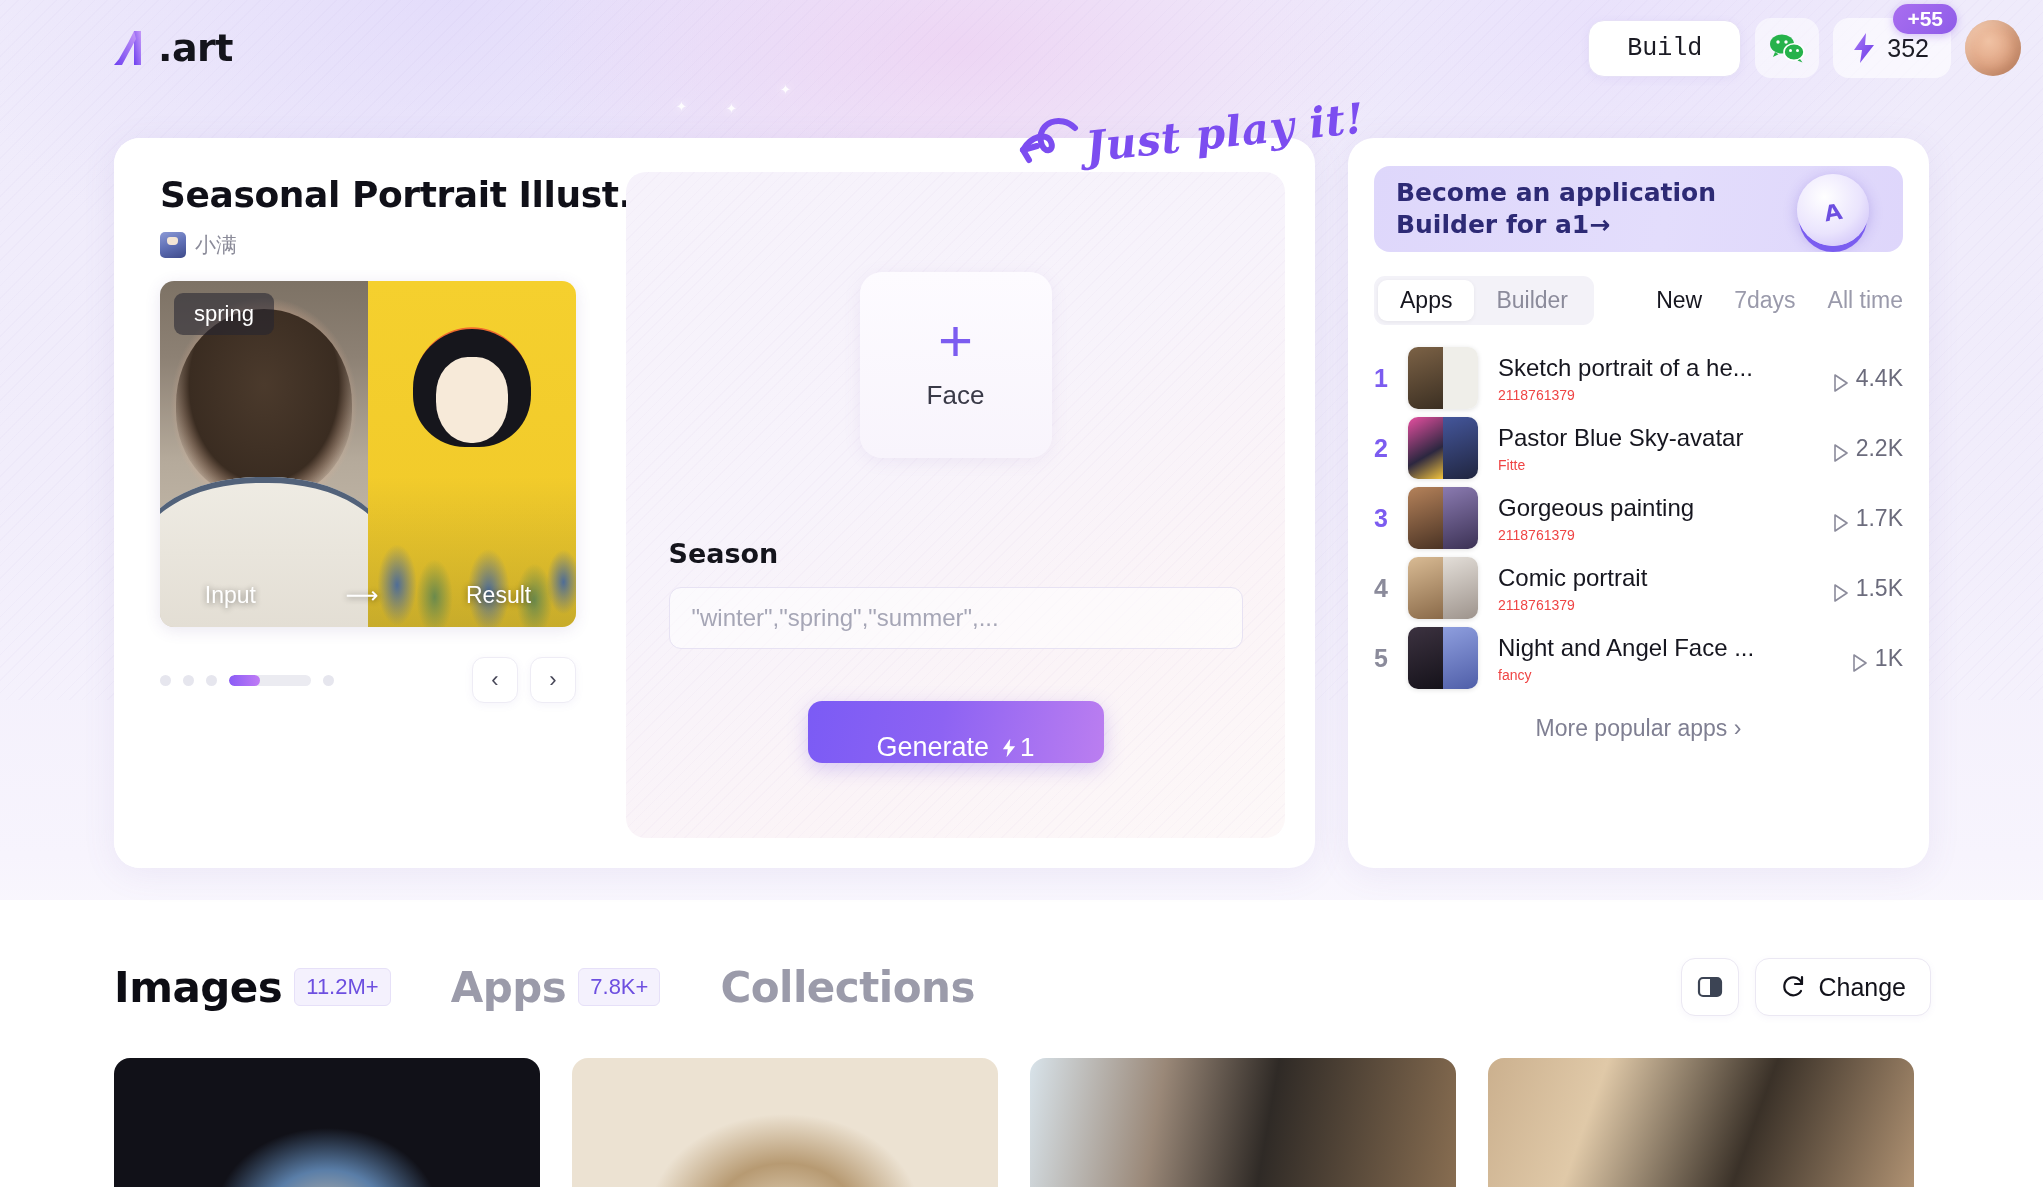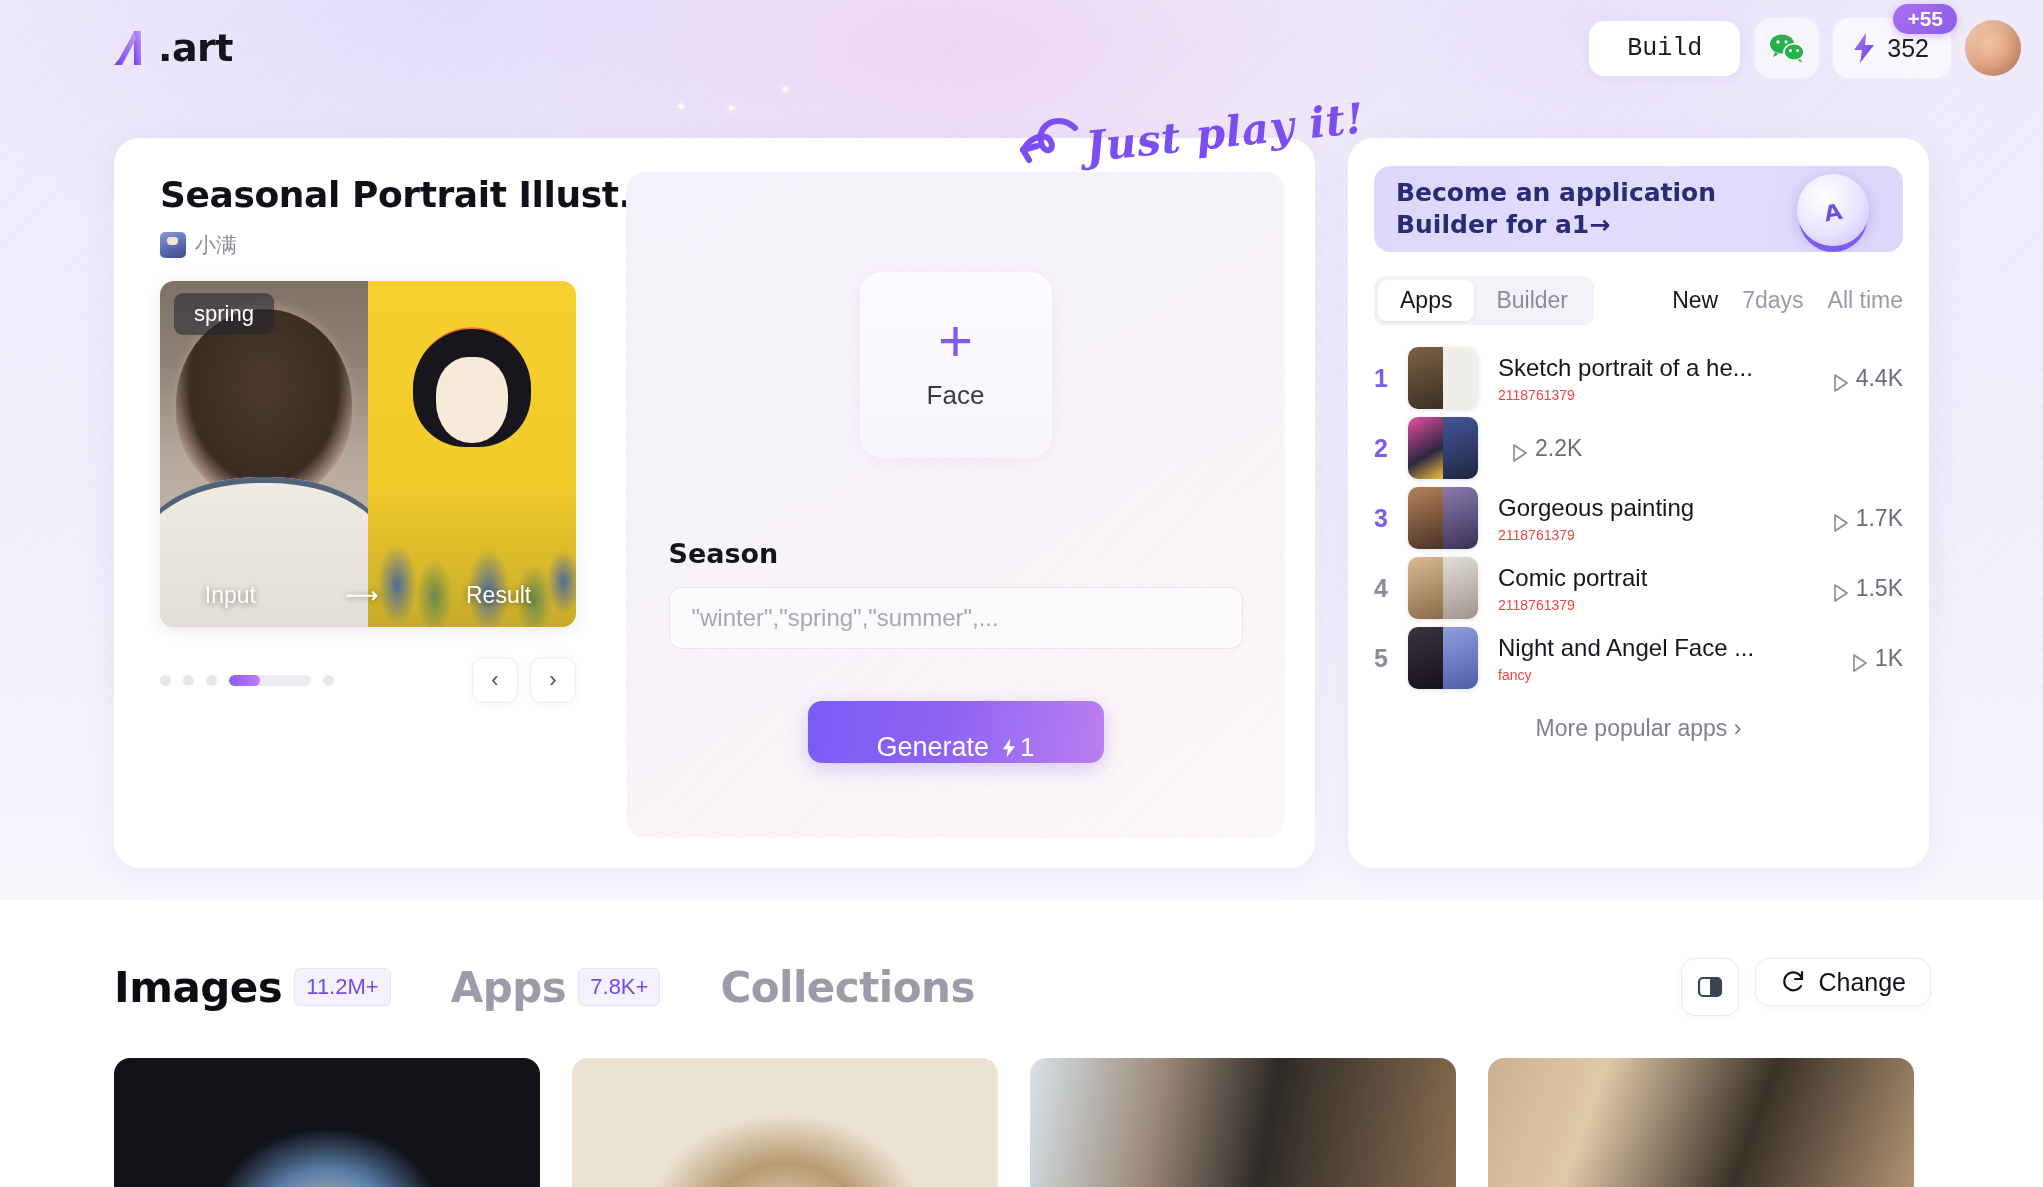--- a/index.html
+++ b/index.html
@@ -420,21 +420,21 @@
   }
   .seg-item {
     padding: 7px 22px;
     font-size: 23px;
     color: #8b8b9b;
     border-radius: 9px;
     cursor: pointer;
   }
   .seg-item.active { background: #fff; color: #16161f; box-shadow: 0 1px 4px rgba(0,0,0,.06); }
 
-  .filters { margin-left: auto; display: flex; gap: 24px; }
+  .filters { margin-left: auto; display: flex; gap: 32px; }
   .filter {
     font-size: 23px; color: #9a9aab; cursor: pointer;
   }
   .filter.active { color: #16161f; }
 
   .rank-list { margin-top: 18px; }
   .rank-row {
     display: flex; align-items: center;
     height: 70px;
     cursor: pointer;
@@ -508,21 +508,21 @@
   .sq-btn {
     width: 58px; height: 58px;
     border: 1px solid #ebe8f3;
     border-radius: 14px;
     background: #fff;
     display: flex; align-items: center; justify-content: center;
     cursor: pointer;
     box-shadow: 0 2px 7px rgba(120,100,180,.06);
   }
   .change-btn {
-    height: 48px;
+    height: 58px;
     border: 1px solid #ebe8f3;
     border-radius: 14px;
     background: #fff;
     padding: 0 24px;
     display: flex; align-items: center; gap: 12px;
     font-size: 25px; color: #12121a; cursor: pointer;
     box-shadow: 0 2px 7px rgba(120,100,180,.06);
     font-family: "Liberation Sans", sans-serif;
   }
 
@@ -711,20 +711,24 @@
         <span>4.4K</span>
       </span>
     </div>
 
     <div class="rank-row top">
       <span class="rank-num">2</span>
       <span class="rank-thumb">
         <i style="background:linear-gradient(150deg,#e64fa0,#2c2740 60%,#f2c33a)"></i>
           <i style="background:linear-gradient(160deg,#44569b,#20253f)"></i>
       </span>
+      <span class="rank-mid">
+        <span class="rank-title" style="display:block">Pastor Blue Sky-avatar</span>
+        <span class="rank-sub" style="display:block">Fitte</span>
+      </span>
       <span class="rank-plays">
         <svg width="16" height="18" viewBox="0 0 16 18">
             <path d="M2 1 L14 9 L2 17 Z" fill="none" stroke="#8b8b9b" stroke-width="1.6" stroke-linejoin="round"></path>
           </svg>
         <span>2.2K</span>
       </span>
     </div>
 
     <div class="rank-row top">
       <span class="rank-num">3</span>

